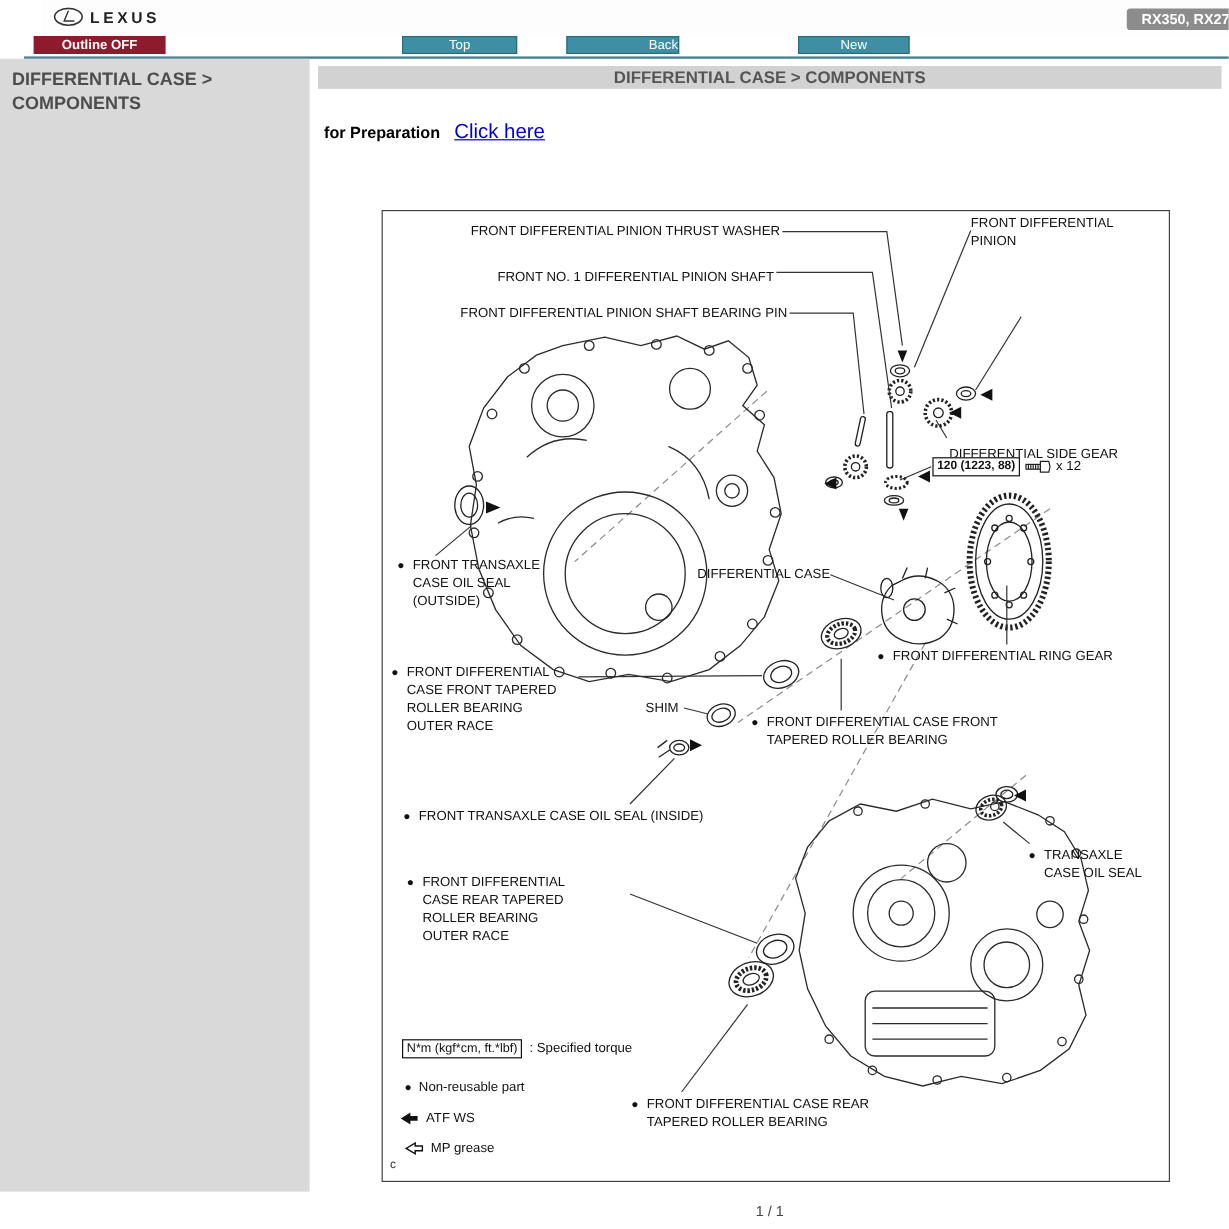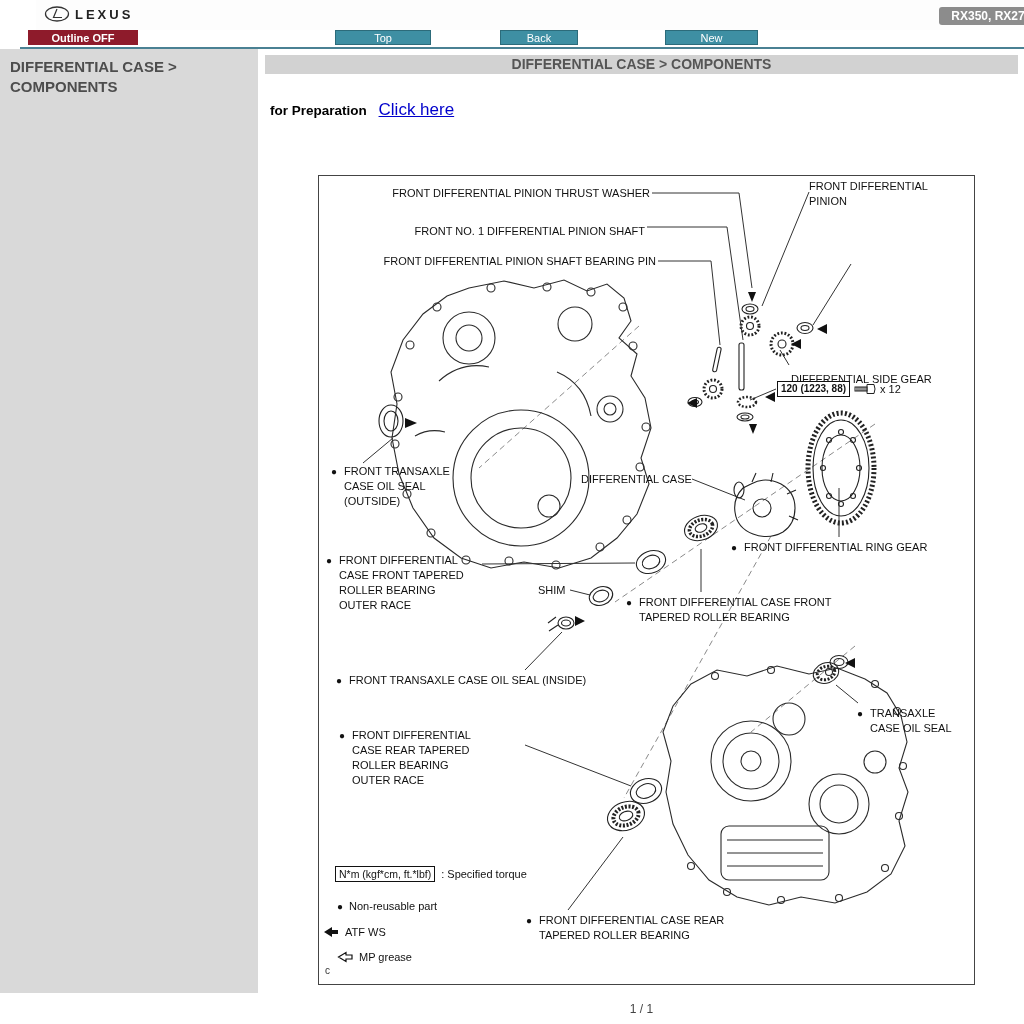--- a/index.html
+++ b/index.html
@@ -12,21 +12,21 @@
   .logo-text{font-size:13px;font-weight:bold;letter-spacing:3px;color:#222;}
   .app-title{position:absolute;left:175px;top:4px;margin:0;font-size:17px;font-weight:bold;color:#9a2d2d;}
   .model-badge{position:absolute;right:10px;top:7px;background:#8c8c8c;color:#fff;font-weight:bold;
                font-size:12px;padding:2px 12px;border-radius:3px;}
   .header-nav{position:absolute;left:0;top:30px;width:1024px;height:17px;background:#fff;
               border-bottom:2px solid #4a8193;margin-left:20px;}
   .outline-btn{position:absolute;left:8px;top:0px;width:110px;height:15px;background:#8e1b2b;color:#fff;
                border:none;font-weight:bold;font-size:11px;line-height:14px;cursor:pointer;padding:0;}
   .nav-btn{position:absolute;top:0px;height:15px;background:#3e8fa3;color:#fff;border:1px solid #2c6b7a;
            font-size:11px;line-height:12px;cursor:pointer;padding:0;}
-  .nav-top{left:315px;width:96px;} .nav-back{left:480px;width:78px;} .nav-new{left:645px;width:93px;}
+  .nav-top{left:315px;width:96px;} .nav-back{left:452px;width:94px;text-align:right;} .nav-new{left:645px;width:93px;}
 
   
   .sidebar{position:absolute;left:0;top:49px;width:258px;height:944px;background:#d9d9d9;}
   .sidebar-heading{padding:8px 10px;font-size:15px;font-weight:bold;color:#4d4d4d;line-height:1.3;}
 
   
   .content-title{position:absolute;left:265px;top:55px;width:753px;height:19px;background:#d2d2d2;
                  text-align:center;font-size:14px;font-weight:bold;color:#555;line-height:19px;}
   .prep-row{position:absolute;left:270px;top:100px;font-size:13.5px;}
   .prep-label{font-weight:bold;color:#000;}
@@ -336,21 +336,21 @@
     </div>
 
     <div class="legend-line" style="left:16px;top:690px;">
       <span class="legend-tq-box">N*m (kgf*cm, ft.*lbf)</span>
       <span>: Specified torque</span>
     </div>
     <div class="legend-line" style="left:18px;top:724px;">
       <span style="font-size:10px;">●</span>
       <span>Non-reusable part</span>
     </div>
-    <div class="legend-line" style="left:4px;top:750px;text-align:center;">
+    <div class="legend-line" style="left:14px;top:750px;text-align:center;">
       <svg width="16" height="12" viewBox="0 0 16 12">
         <polygon points="9,1 9,4 15,4 15,8 9,8 9,11 1,6" fill="#111"></polygon>
       </svg>
       <span>ATF WS</span>
     </div>
     <div class="legend-line" style="left:18px;top:775px;">
       <svg width="16" height="12" viewBox="0 0 16 12">
         <polygon points="9,1.5 9,4 15,4 15,8 9,8 9,10.5 1.5,6" fill="#fff" stroke="#111" stroke-width="1.2"></polygon>
       </svg>
       <span>MP grease</span>

